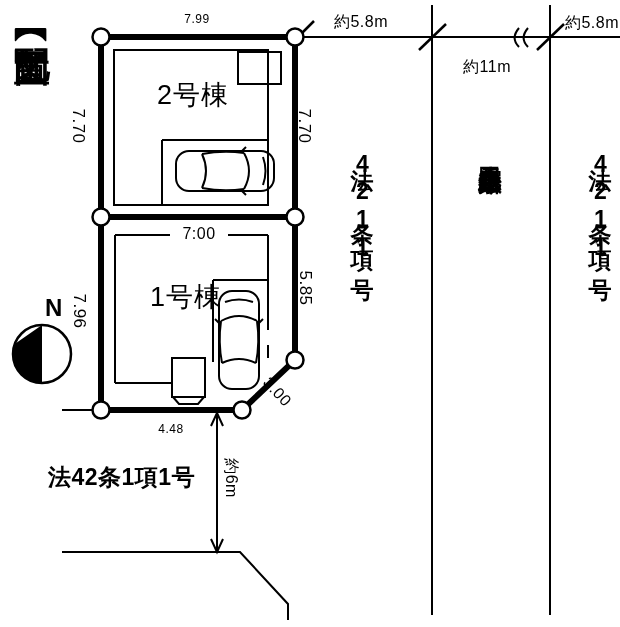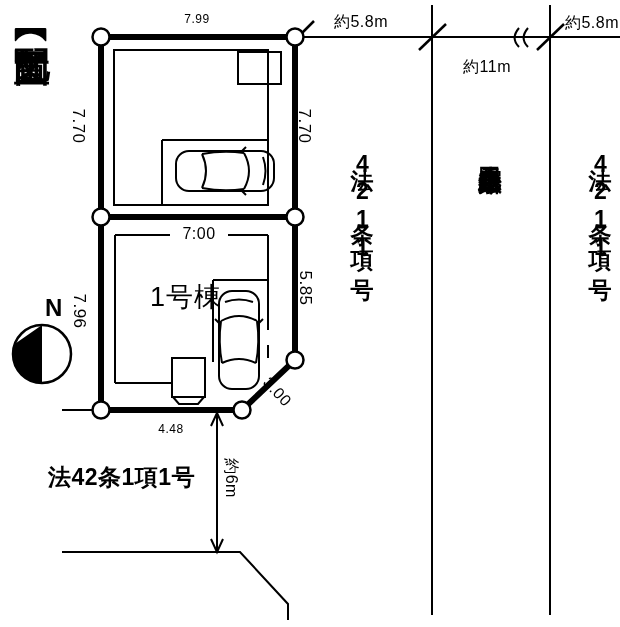--- a/index.html
+++ b/index.html
@@ -122,20 +122,21 @@
         <circle cx="242" cy="410" r="8.5"></circle>
         <circle cx="101" cy="410" r="8.5"></circle>
       </g>
     </g>
   </svg>
 
   <div class="title" style="left:32px;top:18px;">【配置図】</div>
 
   <div class="t north" style="left:54px;top:308px;">N</div>
 
+  <div class="t bldg" style="left:193px;top:95px;">2号棟</div>
   <div class="t bldg" style="left:162px;top:297px;margin-left:24px;">1号棟</div>
 
   <div class="t dim" style="left:197px;top:19px;">7.99</div>
   <div class="t dims" style="left:199px;top:234px;">7:00</div>
   <div class="t dim" style="left:171px;top:429px;">4.48</div>
 
   <div class="t dims" style="left:361px;top:22px;">約5.8m</div>
   <div class="t dims" style="left:487px;top:23px;margin-top:44px;">約11m</div>
   <div class="t dims" style="left:592px;top:23px;">約5.8m</div>
 

